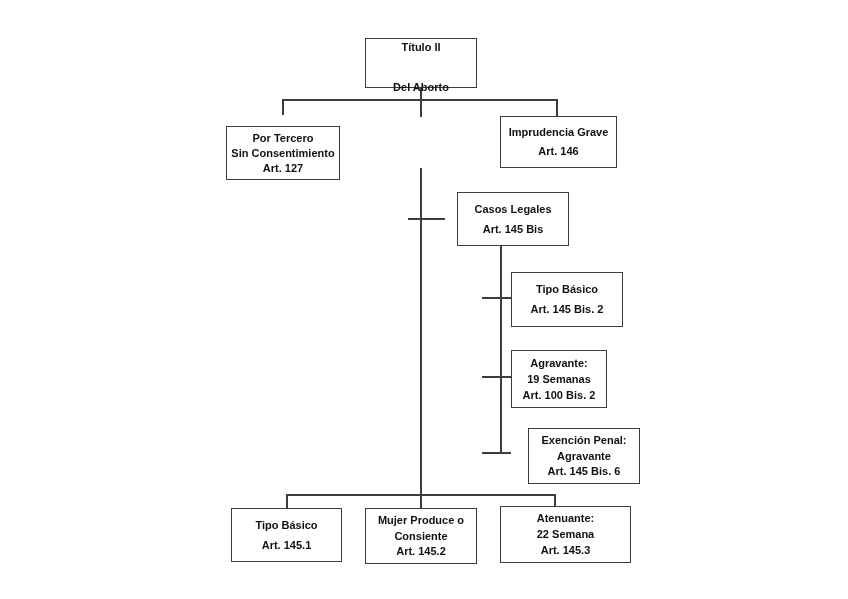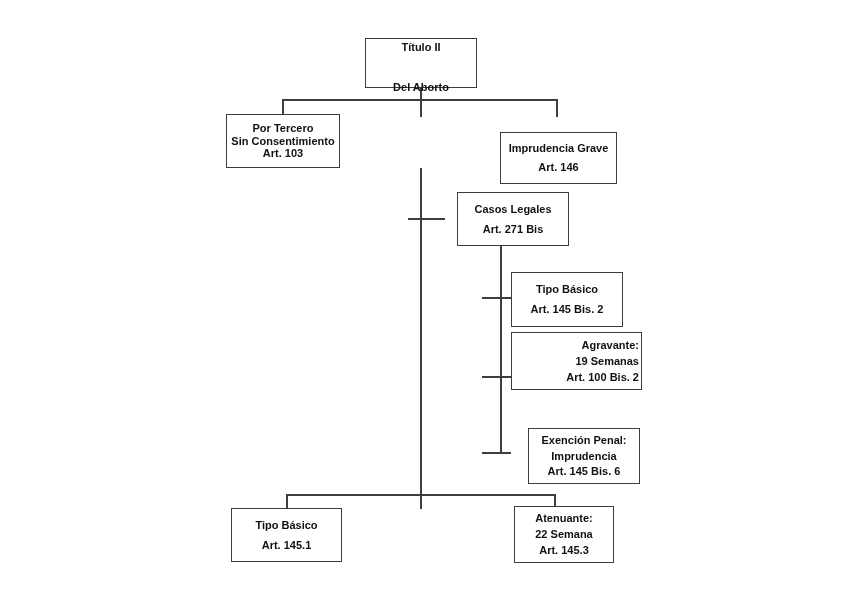--- a/index.html
+++ b/index.html
@@ -55,59 +55,64 @@
   <div class="connector" style="left:286px; top:494px; width:270px; height:2px;"></div>
   <div class="connector" style="left:286px; top:494px; width:2px; height:15px;"></div>
   <div class="connector" style="left:420px; top:494px; width:2px; height:15px;"></div>
   <div class="connector" style="left:554px; top:494px; width:2px; height:13px;"></div>
 
   <div class="node" style="left:365px; top:38px; width:112px; height:50px;gap:27px;">
       <div class="node-line">Título II</div>
       <div class="node-line">Del Aborto</div>
     </div>
 
-  <div class="node" style="left:226px; top:114px; width:114px; height:54px;justify-content:center;">
+  <div class="node" style="left:226px; top:126px; width:114px; height:54px;">
       <div class="node-line">Por Tercero</div>
       <div class="node-line">Sin Consentimiento</div>
-      <div class="node-line">Art. 103</div>
+      <div class="node-line">Art. 127</div>
     </div>
 
 
-  <div class="node" style="left:500px; top:132px; width:117px; height:52px;">
+  <div class="node" style="left:500px; top:116px; width:117px; height:52px;">
       <div class="node-line">Imprudencia Grave</div>
       <div class="node-line">Art. 146</div>
     </div>
 
   <div class="node" style="left:445px; top:192px; width:112px; height:54px;margin-left:12px;">
       <div class="node-line">Casos Legales</div>
-      <div class="node-line">Art. 271 Bis</div>
+      <div class="node-line">Art. 145 Bis</div>
     </div>
 
   <div class="node" style="left:511px; top:272px; width:112px; height:55px;">
       <div class="node-line">Tipo Básico</div>
       <div class="node-line">Art. 145 Bis. 2</div>
     </div>
 
-  <div class="node" style="left:511px; top:332px; width:131px; height:58px;align-items:flex-end;">
+  <div class="node" style="left:511px; top:350px; width:96px; height:58px;">
       <div class="node-line">Agravante:</div>
       <div class="node-line">19 Semanas</div>
       <div class="node-line">Art. 100 Bis. 2</div>
     </div>
 
   <div class="node" style="left:528px; top:428px; width:112px; height:56px;">
       <div class="node-line">Exención Penal:</div>
-      <div class="node-line">Imprudencia</div>
+      <div class="node-line">Agravante</div>
       <div class="node-line">Art. 145 Bis. 6</div>
     </div>
 
   <div class="node" style="left:231px; top:508px; width:111px; height:54px;">
       <div class="node-line">Tipo Básico</div>
       <div class="node-line">Art. 145.1</div>
     </div>
 
+  <div class="node" style="left:365px; top:508px; width:112px; height:56px;">
+      <div class="node-line">Mujer Produce o</div>
+      <div class="node-line">Consiente</div>
+      <div class="node-line">Art. 145.2</div>
+    </div>
 
-  <div class="node" style="left:500px; top:506px; width:100px; height:57px;margin-left:14px;">
+  <div class="node" style="left:500px; top:506px; width:131px; height:57px;">
       <div class="node-line">Atenuante:</div>
       <div class="node-line">22 Semana</div>
       <div class="node-line">Art. 145.3</div>
     </div>
 
 </div>
 
 </body></html>

